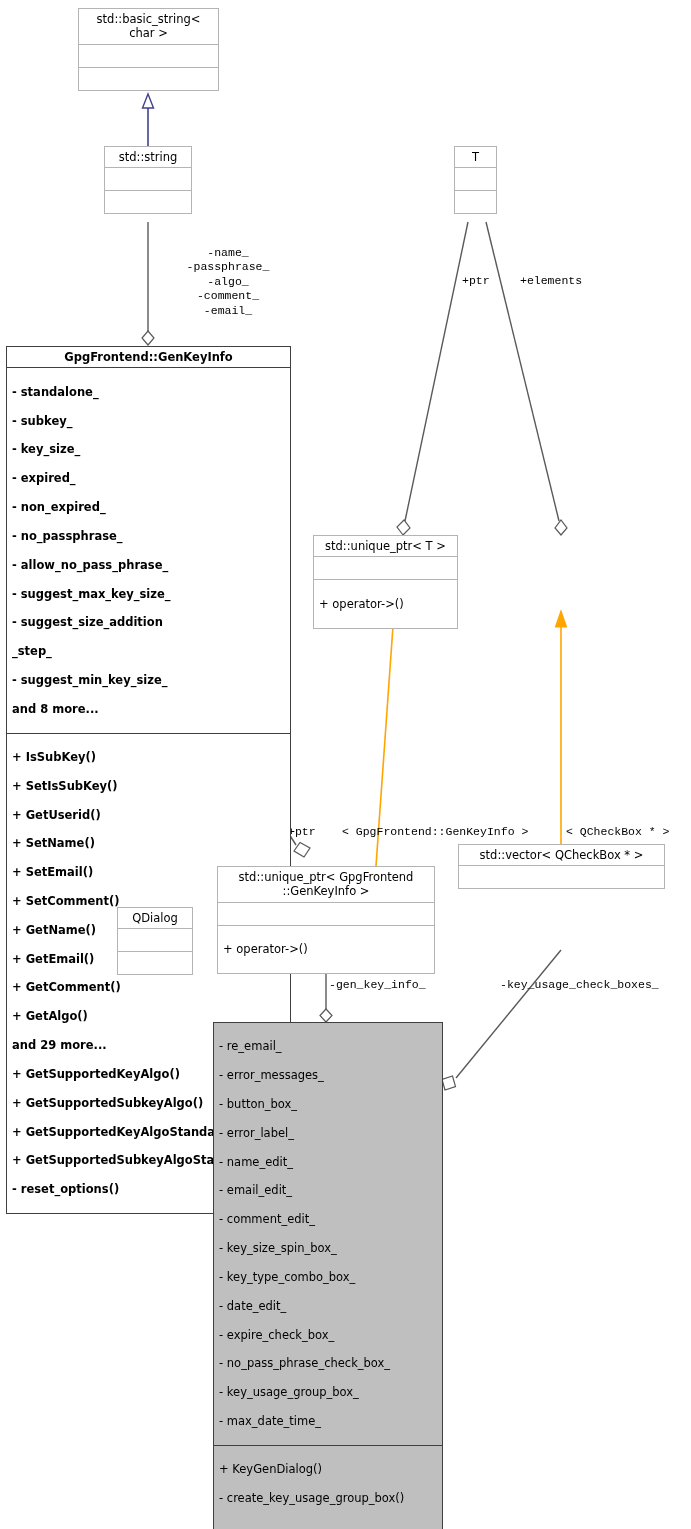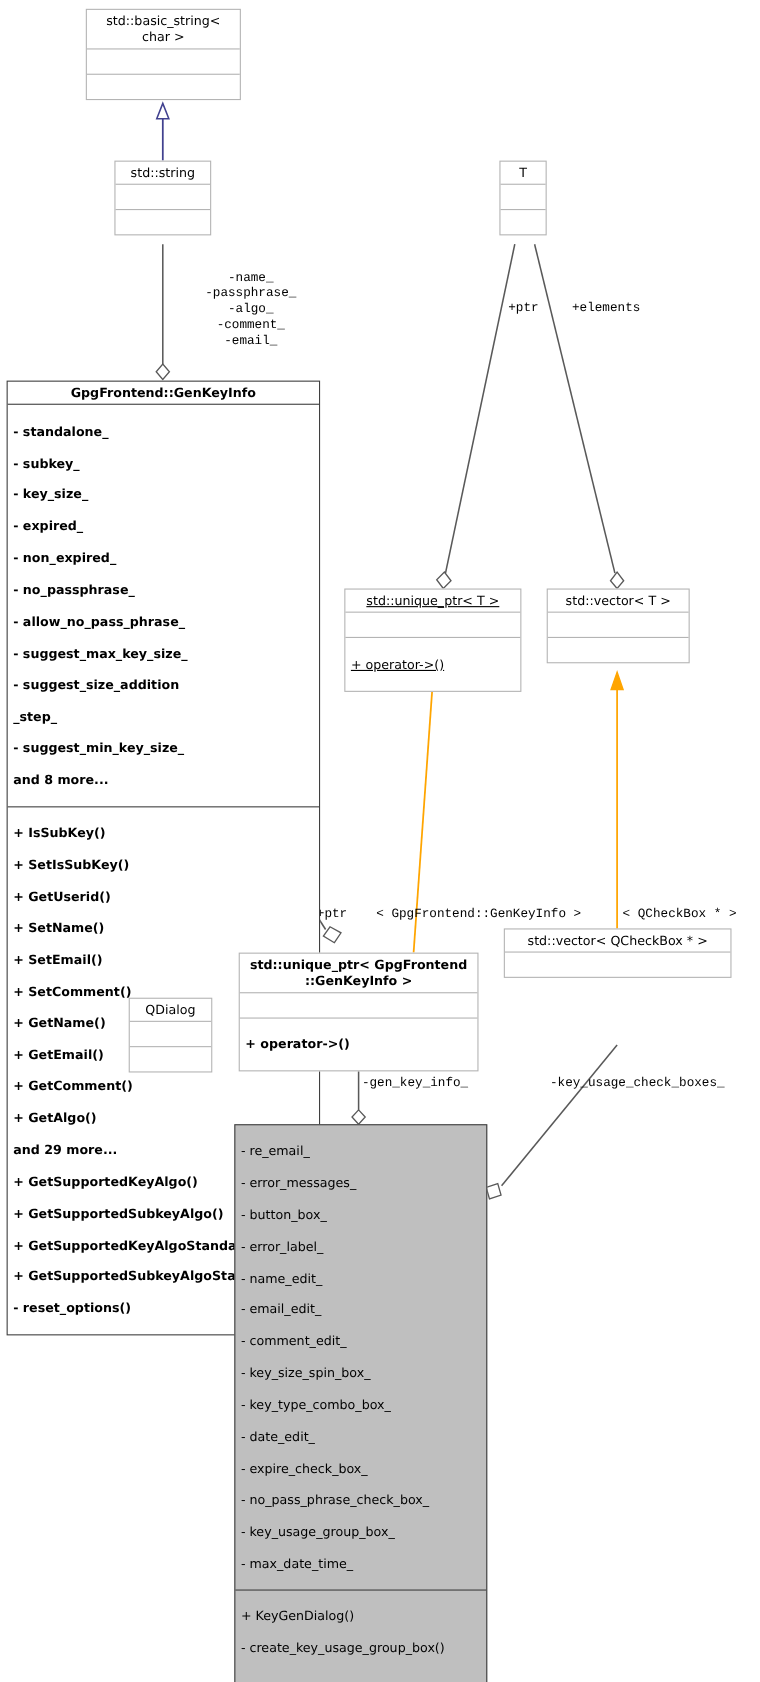--- a/index.html
+++ b/index.html
@@ -212,41 +212,36 @@
       <div class="row">+ GetAlgo()</div>
       <div class="row">and 29 more...</div>
       <div class="row">+ GetSupportedKeyAlgo()</div>
       <div class="row">+ GetSupportedSubkeyAlgo()</div>
       <div class="row">+ GetSupportedKeyAlgoStandalone()</div>
       <div class="row">+ GetSupportedSubkeyAlgoStandalone()</div>
       <div class="row">- reset_options()</div>
     </div>
   </div>
 
-  <div class="node" style="left:313px; top:535px; width:161px;text-decoration:underline;">
+  <div class="node" style="left:313px; top:535px; width:145px;">
     <div class="title">std::unique_ptr&lt; T &gt;</div>
     <div class="compartment empty"></div>
     <div class="compartment last">
       <div class="row">+ operator-&gt;()</div>
     </div>
   </div>
 
-  <div class="node" style="left:497px; top:535px; width:130px;">
-    <div class="title">std::vector&lt; T &gt;</div>
-    <div class="compartment empty"></div>
-    <div class="compartment empty last"></div>
-  </div>
 
   <div class="node" style="left:117px; top:874px; width:76px;margin-top:33px;">
     <div class="title">QDialog</div>
     <div class="compartment empty"></div>
     <div class="compartment empty last"></div>
   </div>
 
-  <div class="node" style="left:217px; top:866px; width:218px;font-weight:bold;">
+  <div class="node" style="left:217px; top:866px; width:218px;">
     <div class="title">std::unique_ptr&lt; GpgFrontend
 ::GenKeyInfo &gt;</div>
     <div class="compartment empty"></div>
     <div class="compartment last">
       <div class="row">+ operator-&gt;()</div>
     </div>
   </div>
 
   <div class="node" style="left:458px; top:844px; width:207px;">
     <div class="title">std::vector&lt; QCheckBox * &gt;</div>

